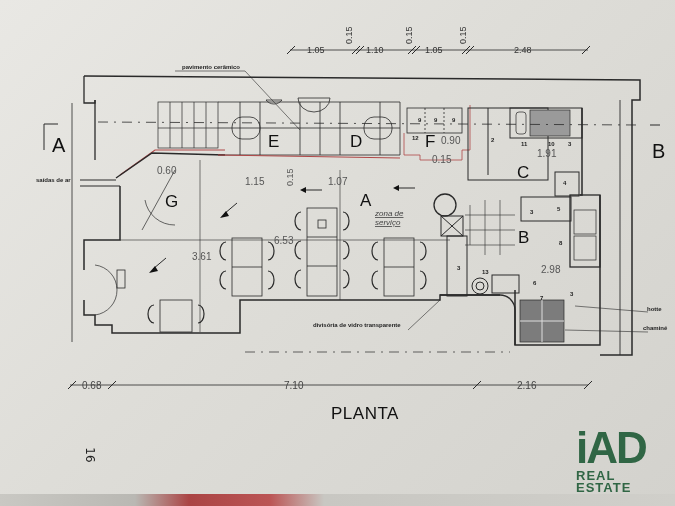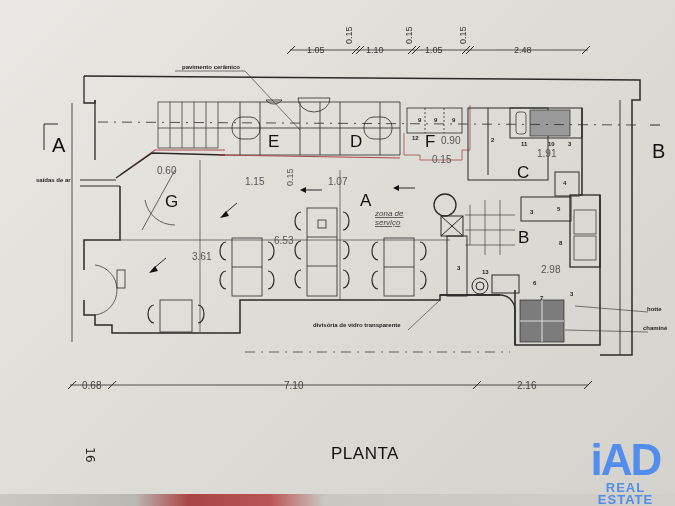--- a/index.html
+++ b/index.html
@@ -7,27 +7,27 @@
     width:675px; height:506px; overflow:hidden; position:relative;
     background: linear-gradient(135deg, #e9e8e4 0%, #deddd8 45%, #d3d2cd 100%);
     font-family: "Liberation Sans", sans-serif;
   }
   .sheet { position:absolute; left:0; top:0; width:675px; height:506px; }
   .bottom-strip {
     position:absolute; left:0; top:494px; width:675px; height:12px;
     background: linear-gradient(90deg,#c9c8c3 0%, #b9b8b3 20%, #a44 28%, #b55 40%, #c8c7c2 48%, #d0cfca 100%);
   }
   .logo {
-    position:absolute; left:576px; top:438px; width:99px; height:68px;
-    color:#3b82f6; opacity:0.85; text-align:center;
+    position:absolute; left:576px; top:426px; width:99px; height:68px;
+    color:#14532d; opacity:0.85; 
   }
   .logo-mark { font-size:44px; font-weight:bold; letter-spacing:-2px; line-height:44px; }
   .logo-sub { font-size:13px; font-weight:bold; letter-spacing:1px; line-height:12px; }
   .title {
-    position:absolute; left:331px; top:444px; font-size:17px; color:#111; letter-spacing:0.5px;
+    position:absolute; left:331px; top:404px; font-size:17px; color:#111; letter-spacing:0.5px;
   }
   .handnote {
     position:absolute; left:82px; top:448px; font-size:12px; color:#222;
     transform: rotate(90deg); font-family:"DejaVu Sans", sans-serif;
   }
   svg text { font-family: "Liberation Sans", sans-serif; }
 </style>
 </head>
 <body>
 

